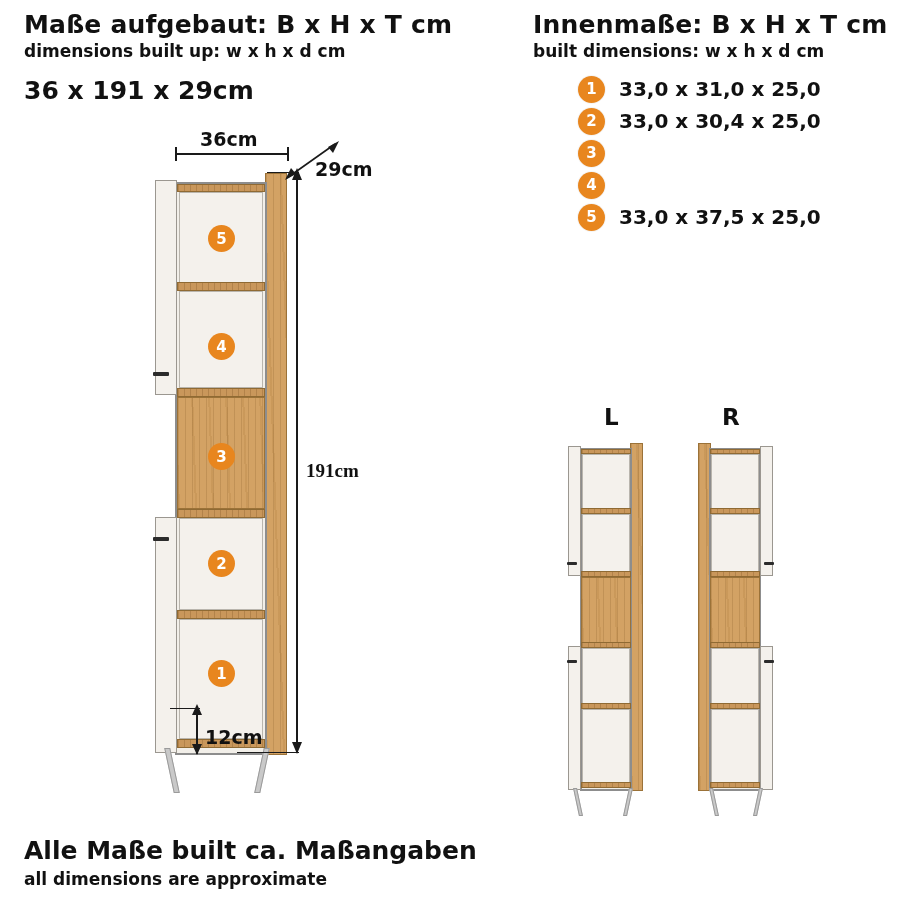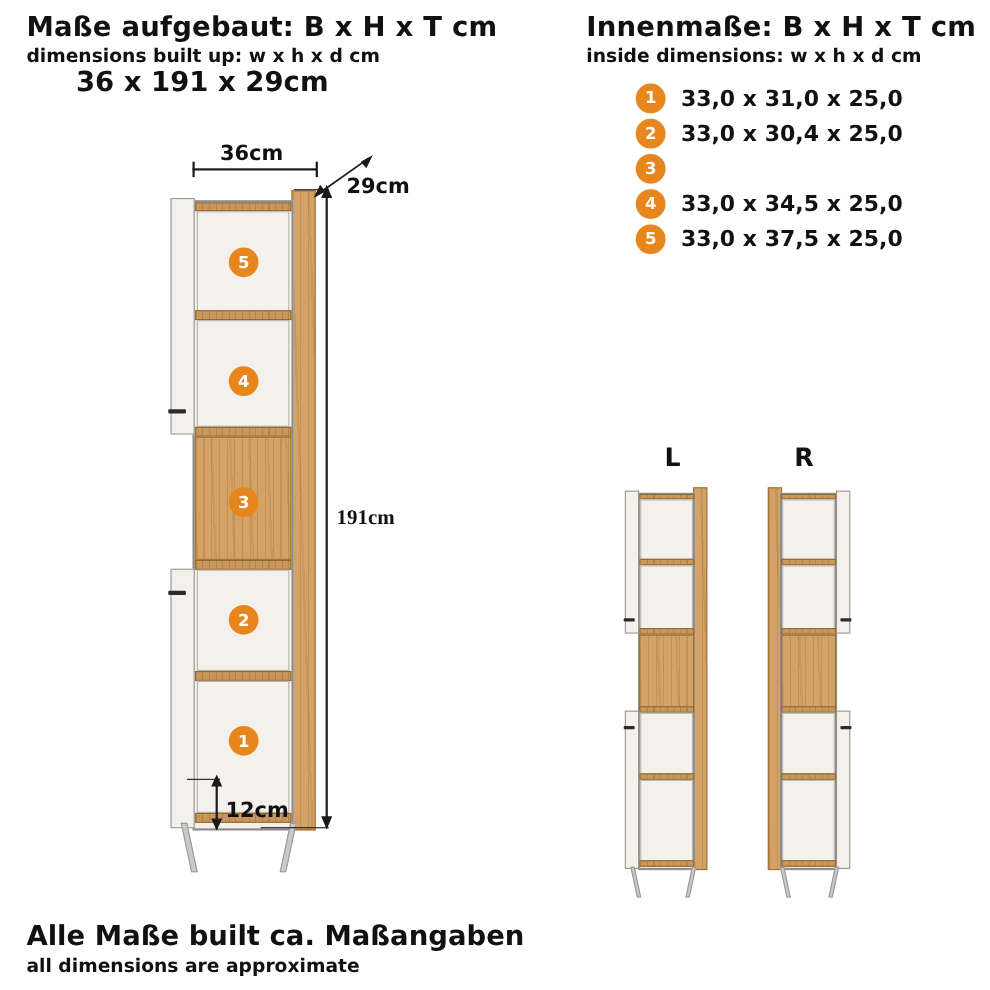--- a/index.html
+++ b/index.html
@@ -94,40 +94,39 @@
   .lr-label{position:absolute;font-size:23px;font-weight:700;}
 
   .footer-1{font-size:25px;font-weight:700;white-space:nowrap;}
   .footer-2{font-size:17px;font-weight:700;white-space:nowrap;}
 </style>
 </head>
 <body>
 
 <div class="abs h-main" style="left:24px;top:10px;">Maße aufgebaut: B x H x T cm</div>
 <div class="abs h-sub" style="left:24px;top:41px;">dimensions built up: w x h x d cm</div>
-<div class="abs h-val" style="left:24px;top:60px;margin-left:45px;">36 x 191 x 29cm</div>
+<div class="abs h-val" style="left:24px;top:76px;">36 x 191 x 29cm</div>
 
 <div class="abs h-main" style="left:533px;top:10px;">Innenmaße: B x H x T cm</div>
-<div class="abs h-sub" style="left:533px;top:41px;">inside dimensions: w x h x d cm</div>
+<div class="abs h-sub" style="left:533px;top:41px;">built dimensions: w x h x d cm</div>
 
 <div class="abs" style="left:578px;top:73px;">
   <div class="dim-row">
     <div class="badge">1</div>
     <div class="dim-text">33,0 x 31,0 x 25,0</div>
   </div>
   <div class="dim-row">
     <div class="badge">2</div>
     <div class="dim-text">33,0 x 30,4 x 25,0</div>
   </div>
   <div class="dim-row">
     <div class="badge">3</div>
   </div>
   <div class="dim-row">
     <div class="badge">4</div>
-    <div class="dim-text">33,0 x 34,5 x 25,0</div>
   </div>
   <div class="dim-row">
     <div class="badge">5</div>
     <div class="dim-text">33,0 x 37,5 x 25,0</div>
   </div>
 </div>
 
 <div class="cab" style="left:155px;top:165px;width:155px;height:600px;">
 
   <div class="wood2" style="left:110px;top:8px;width:22px;height:582px;"></div>

